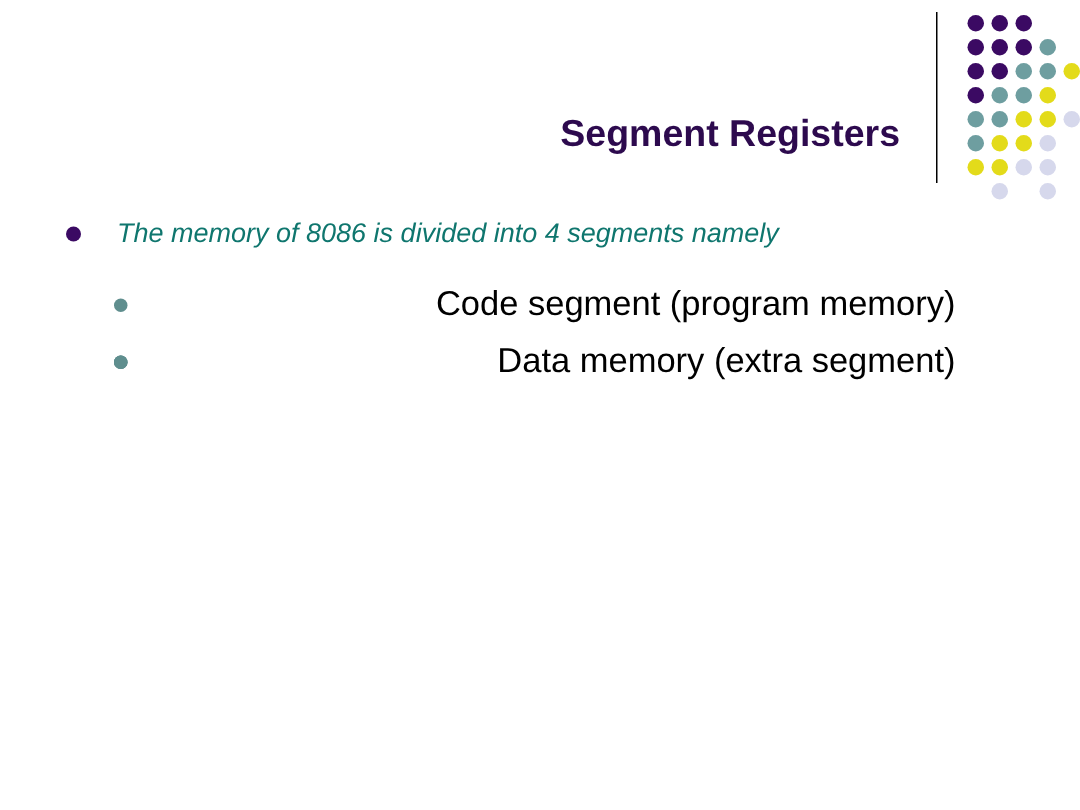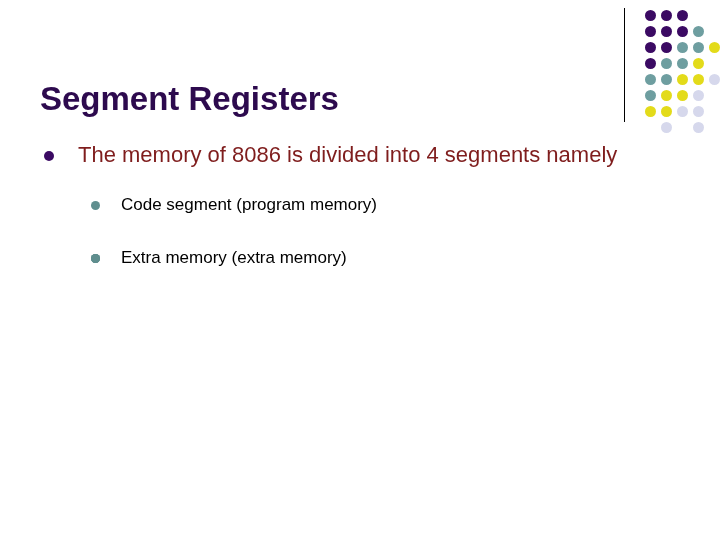--- a/index.html
+++ b/index.html
@@ -47,65 +47,68 @@
     height: 11px;
     border-radius: 50%;
   }
 
   
   #title {
     position: absolute;
     left: 40px;
     top: 58px;
     width: 560px;
-    font-size: 33px;
+    font-size: 25px;
     font-weight: bold;
     color: #2D0A4E;
     letter-spacing: 0px;
     line-height: 1.15;
     white-space: nowrap;
+    text-align: right;
   }
 
   
   #body {
     position: absolute;
     left: 38px;
     top: 140px;
     width: 600px;
   }
 
   .lvl1 {
     position: relative;
     padding-left: 40px;
-    font-size: 22px;
-    color: #7f1d1d;
+    font-size: 18px;
+    color: #0f766e;
     line-height: 30px;
     margin: 0 0 6px 0;
+    font-style: italic;
   }
   .lvl1 .bullet {
     position: absolute;
     left: 6px;
     top: 11px;
     width: 10px;
     height: 10px;
     border-radius: 50%;
     background: #3B0A63;
   }
 
   .sublist {
     margin: 14px 0 0 0;
     padding: 0;
   }
   .lvl2 {
     position: relative;
     padding-left: 67px;
-    font-size: 17px;
+    font-size: 23px;
     color: #000000;
     line-height: 37px;
-    margin: 16px;
+    margin: 1px;
+    text-align: right;
   }
   .lvl2 .bullet {
     position: absolute;
     left: 37px;
     top: 15px;
     width: 9px;
     height: 9px;
     border-radius: 50%;
     background: #5F8E8E;
   }
@@ -171,19 +174,19 @@
       <div class="lvl2">
         <span class="bullet" style="background: rgb(95, 142, 142);"></span>
       </div>
 
       <div class="lvl2">
         <span class="bullet" style="background: rgb(95, 142, 142);"></span>
       </div>
 
       <div class="lvl2">
         <span class="bullet" style="background: rgb(95, 142, 142);"></span>
-        <span>Extra memory (extra memory)</span>
+        <span>Data memory (extra segment)</span>
       </div>
 
     </div>
   </div>
 
 </div>
 
 </body></html>

